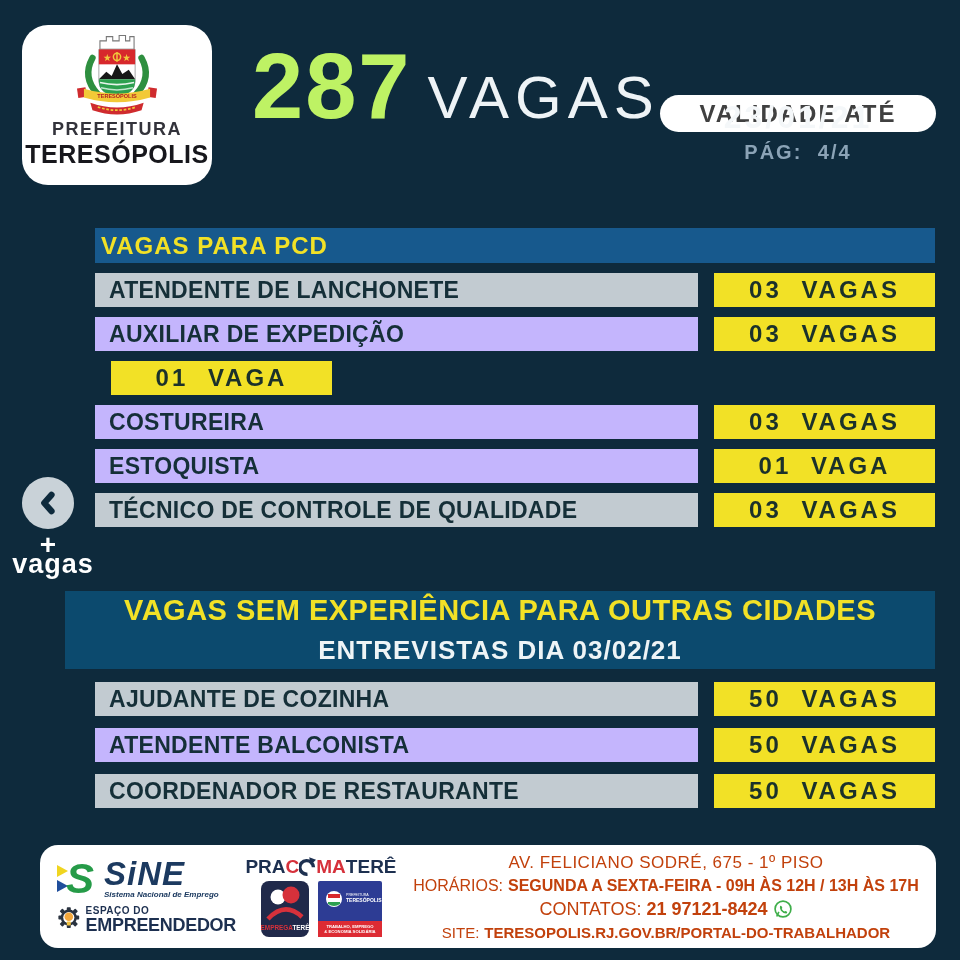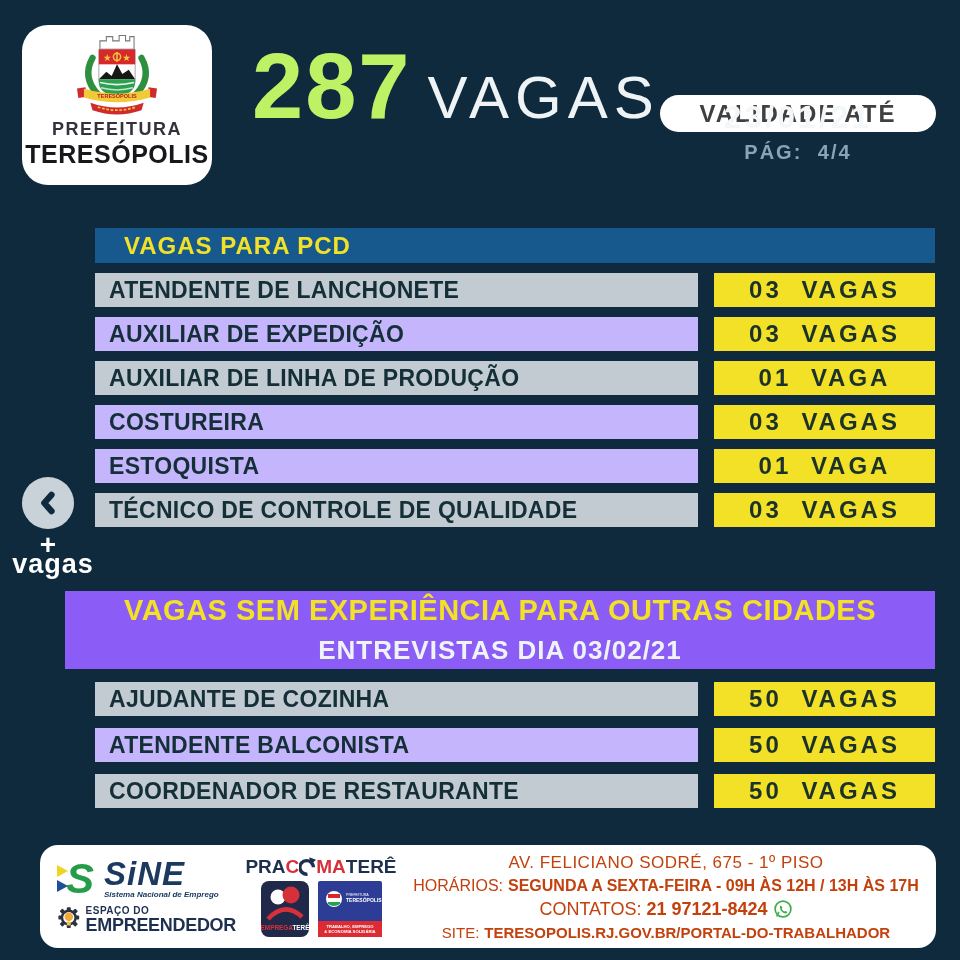--- a/index.html
+++ b/index.html
@@ -22,23 +22,23 @@
   .validity-pill{position:absolute;left:660px;top:47px;width:276px;height:37px;background:#ffffff;
     border-radius:19px;display:flex;align-items:center;justify-content:center;
     font-size:24px;font-weight:bold;color:#404040;letter-spacing:2px;margin-top:48px;}
   .validity-date{position:absolute;left:660px;top:99px;width:276px;text-align:center;
     font-size:32px;font-weight:bold;color:#f4f7f9;letter-spacing:3px;}
   .validity-page{position:absolute;left:660px;top:141px;width:276px;text-align:center;
     font-size:20px;font-weight:bold;color:#8ba3b6;letter-spacing:2px;word-spacing:8px;}
 
   
   .sec1-header{position:absolute;left:95px;top:228px;width:840px;height:35px;background:#17598d;
-    display:flex;align-items:center;padding-left:29px;box-sizing:border-box;
+    display:flex;align-items:center;padding-left:6px;box-sizing:border-box;
     font-size:24px;font-weight:800;color:#f2e126;letter-spacing:1px;}
-  .sec2-header{position:absolute;left:65px;top:591px;width:870px;height:78px;background:#8b5cf6;
+  .sec2-header{position:absolute;left:65px;top:591px;width:870px;height:78px;background:#0c4a6e;
     display:flex;flex-direction:column;align-items:center;justify-content:center;gap:8px;}
   .sec2-header .l1{font-size:29px;font-weight:800;color:#f2e126;letter-spacing:.5px;}
   .sec2-header .l2{font-size:26px;font-weight:800;color:#eef4f6;letter-spacing:1px;}
 
   
   .rows{position:absolute;left:95px;display:flex;flex-direction:column;}
   .rows.s1{top:273px;gap:10px;}
   .rows.s2{top:682px;gap:12px;}
   .row{display:flex;height:34px;}
   .job-bar{width:603px;display:flex;align-items:center;padding-left:14px;box-sizing:border-box;
@@ -137,21 +137,20 @@
   <div class="rows s1">
     <div class="row">
       <div class="job-bar light">ATENDENTE DE LANCHONETE</div>
       <div class="badge">03 VAGAS</div>
     </div>
     <div class="row">
       <div class="job-bar dark">AUXILIAR DE EXPEDIÇÃO</div>
       <div class="badge">03 VAGAS</div>
     </div>
     <div class="row">
-      <div class="job-bar light">AUXILIAR DE LINHA DE PRODUÇÃO</div>
       <div class="badge">01 VAGA</div>
     </div>
     <div class="row">
       <div class="job-bar dark">COSTUREIRA</div>
       <div class="badge">03 VAGAS</div>
     </div>
     <div class="row">
       <div class="job-bar dark">ESTOQUISTA</div>
       <div class="badge">01 VAGA</div>
     </div>

